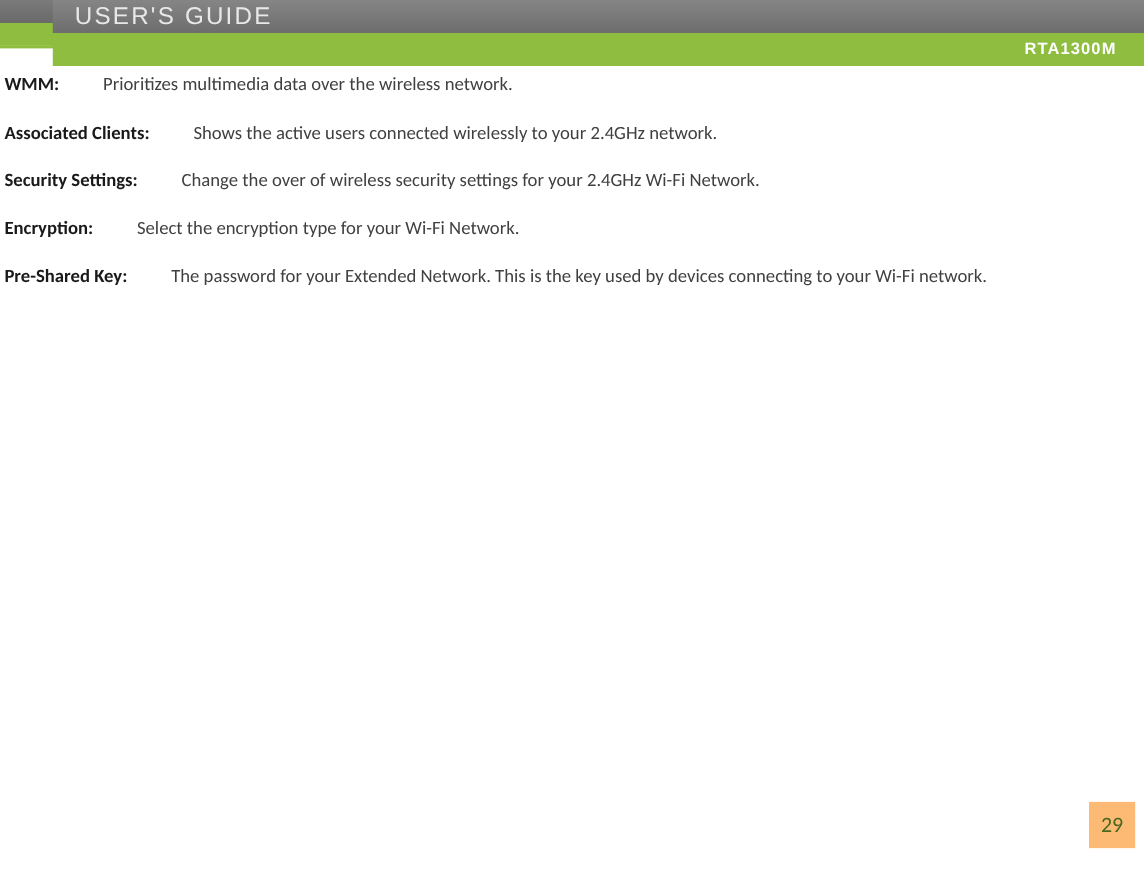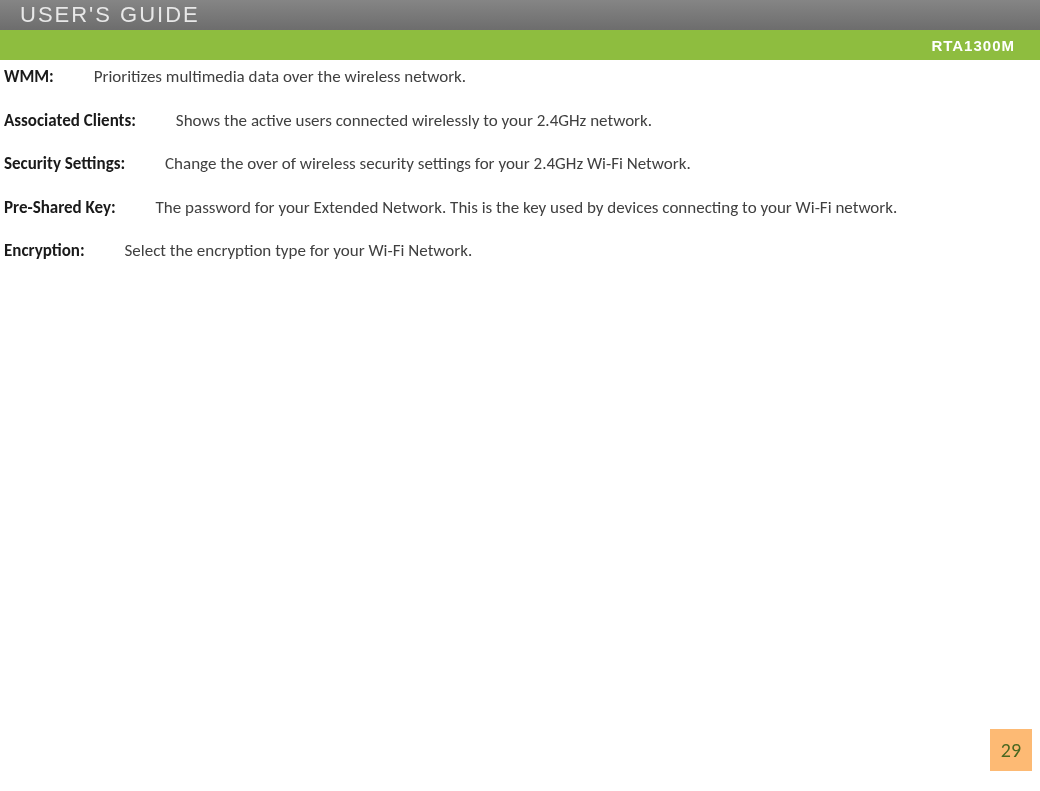--- a/index.html
+++ b/index.html
@@ -13,20 +13,21 @@
       font-family: Calibri, Arial, sans-serif;
       background: #ffffff;
       position: relative;
     }
     .header-bar {
       width: 100%;
       height: 44px;
       background: linear-gradient(to bottom, #7a7a7a 0%, #6a6a6a 50%, #8ebd3f 50%, #8ebd3f 100%);
       position: relative;
       border-bottom: 3px solid #8ebd3f;
+      padding-left: 48px;
     }
     .header-top {
       height: 30px;
       background: linear-gradient(to bottom, #858585 0%, #6d6d6d 100%);
       display: flex;
       align-items: center;
       padding-left: 20px;
     }
     .header-bottom {
       height: 30px;
@@ -102,22 +103,22 @@
   <div class="definition-item">
     <span class="term">WMM:</span><span class="description"> Prioritizes multimedia data over the wireless network.</span>
   </div>
   <div class="definition-item">
     <span class="term">Associated Clients:</span><span class="description"> Shows the active users connected wirelessly to your 2.4GHz network.</span>
   </div>
   <div class="definition-item">
     <span class="term">Security Settings:</span><span class="description"> Change the over of wireless security settings for your 2.4GHz Wi-Fi Network.</span>
   </div>
   <div class="definition-item">
-    <span class="term">Pre-Shared Key:</span><span class="description"> The password for your Extended Network.  This is the key used by devices connecting to your Wi-Fi network.</span>
+    <span class="term">Encryption:</span><span class="description"> Select the encryption type for your Wi-Fi Network.</span>
   </div>
   <div class="definition-item">
-    <span class="term">Encryption:</span><span class="description"> Select the encryption type for your Wi-Fi Network.</span>
+    <span class="term">Pre-Shared Key:</span><span class="description"> The password for your Extended Network.  This is the key used by devices connecting to your Wi-Fi network.</span>
   </div>
 </div>
 
 <div class="page-number-box">
   <span class="page-number">29</span>
 </div>
 
 </body></html>

